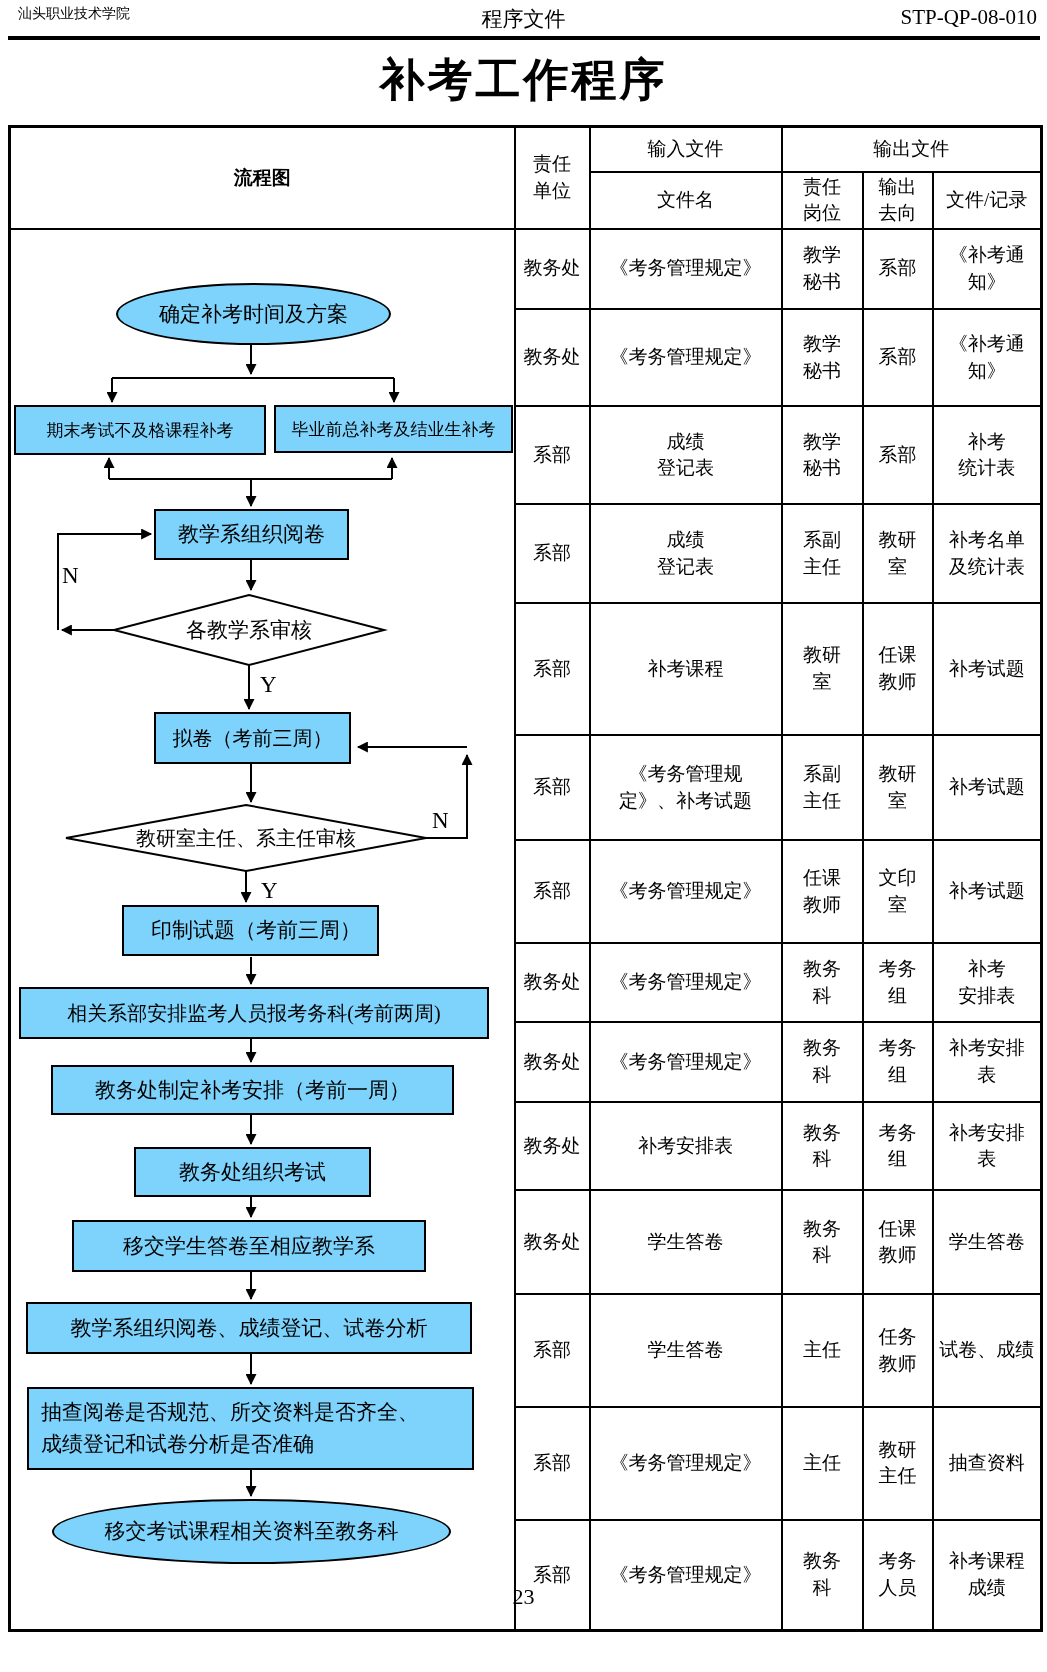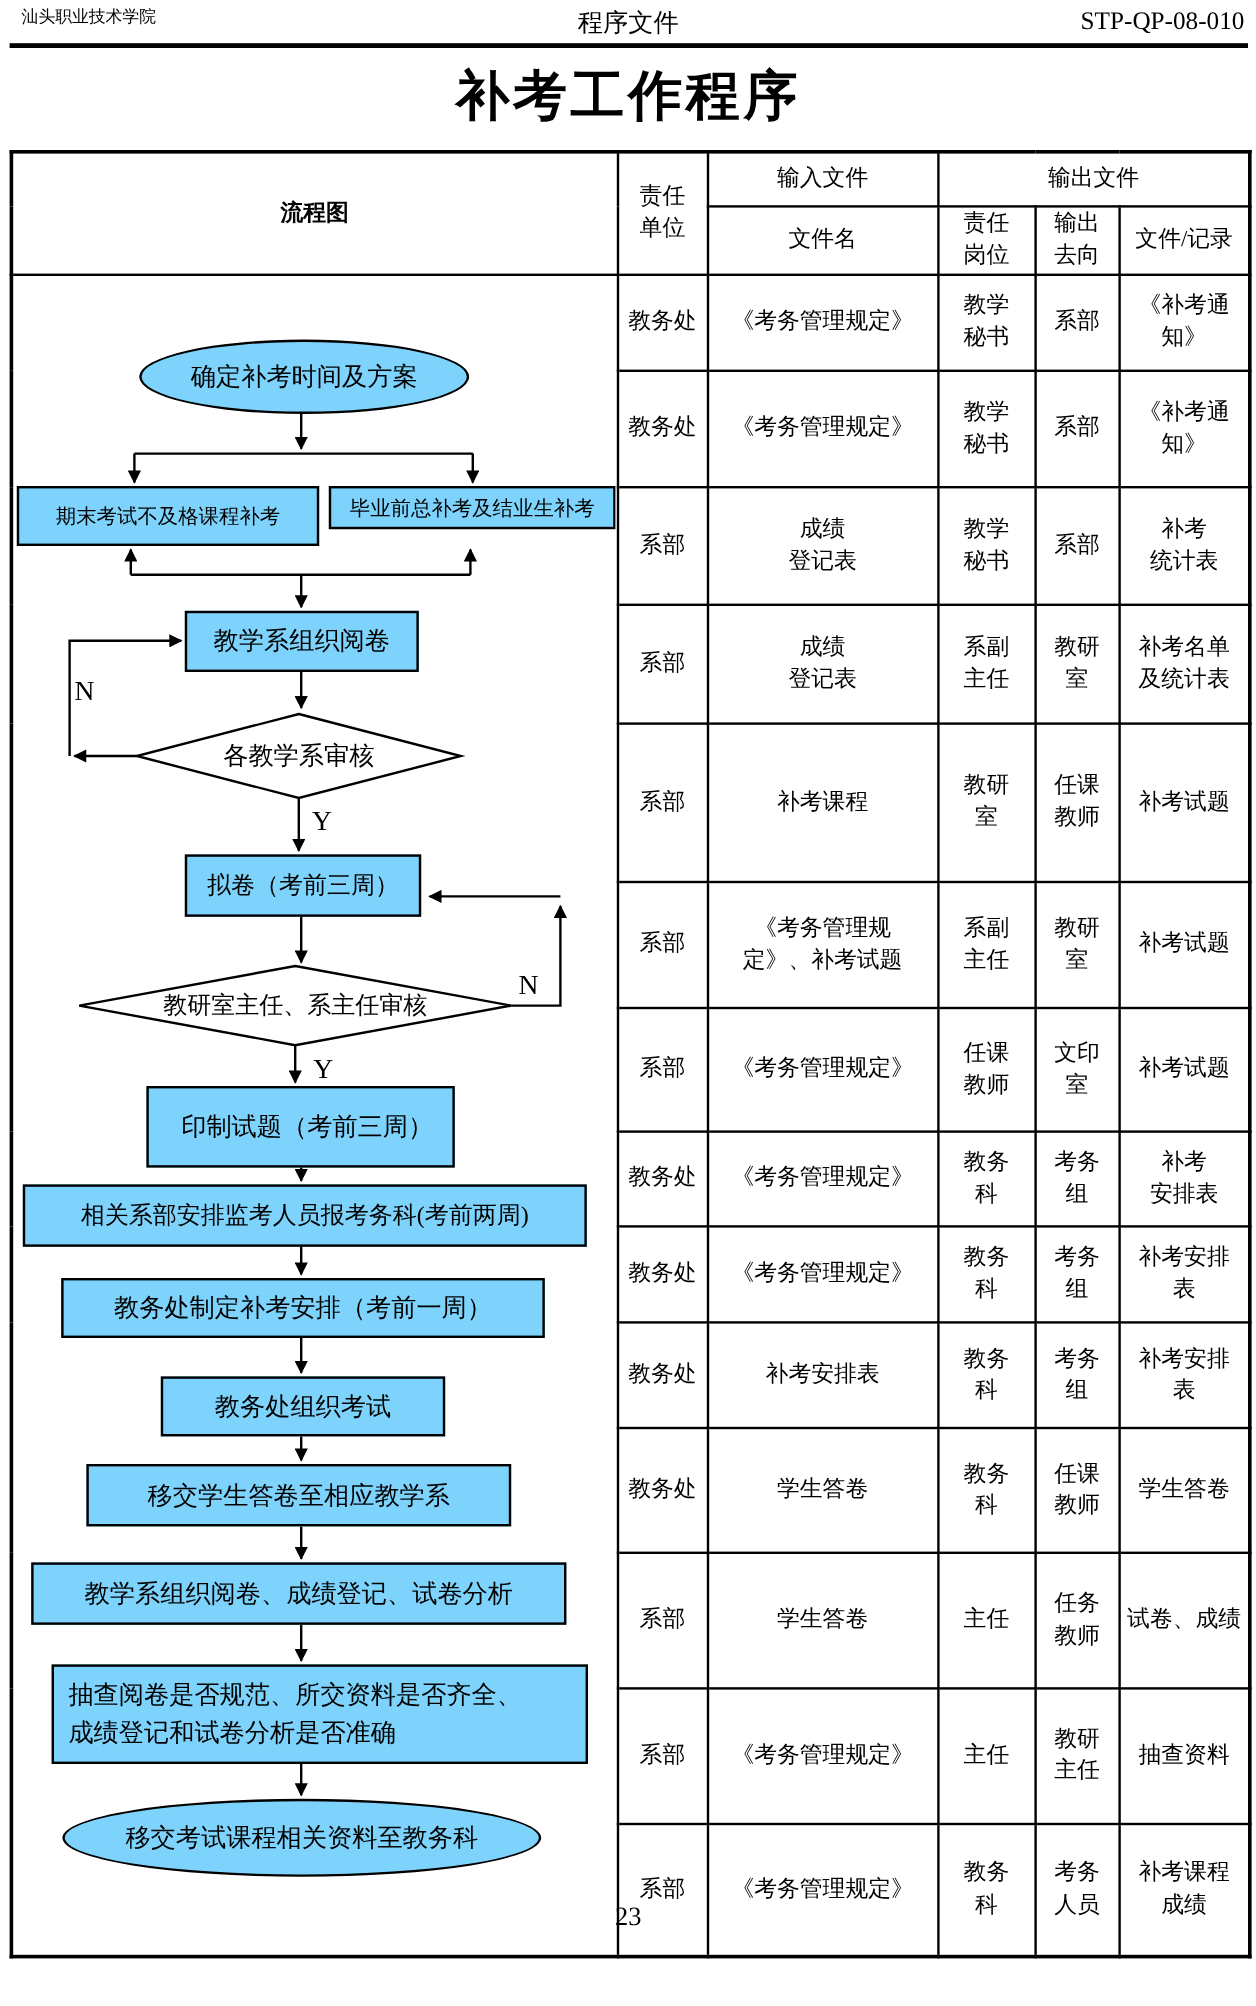--- a/index.html
+++ b/index.html
@@ -100,36 +100,36 @@
                 <path d="M239,858 V887" marker-end="url(#ah)"></path>
                 <path d="M239,940 V960" marker-end="url(#ah)"></path>
                 <path d="M239,1015 V1042" marker-end="url(#ah)"></path>
                 <path d="M239,1097 V1127" marker-end="url(#ah)"></path>
                 <path d="M239,1213 V1239" marker-end="url(#ah)"></path>
               </g>
             </svg>
 
             <div class="node oval" style="left:104px;top:26px;width:275px;height:62px;">确定补考时间及方案</div>
             <div class="node" style="left:2px;top:148px;width:252px;height:50px;font-size:17px;">期末考试不及格课程补考</div>
-            <div class="node" style="left:262px;top:148px;width:239px;height:36px;font-size:17px;">毕业前总补考及结业生补考</div>
+            <div class="node" style="left:262px;top:148px;width:239px;height:48px;font-size:17px;">毕业前总补考及结业生补考</div>
             <div class="node" style="left:142px;top:252px;width:195px;height:51px;">教学系组织阅卷</div>
             <div class="dlabel" style="left:107px;top:352px;width:260px;height:42px;">各教学系审核</div>
             <div class="yn" style="left:50px;top:303px;">N</div>
             <div class="yn" style="left:248px;top:412px;">Y</div>
             <div class="node" style="left:142px;top:455px;width:197px;height:52px;font-size:20px;">拟卷（考前三周）</div>
             <div class="dlabel" style="left:54px;top:560px;width:360px;height:42px;font-size:20px;">教研室主任、系主任审核</div>
             <div class="yn" style="left:420px;top:548px;">N</div>
             <div class="yn" style="left:249px;top:618px;">Y</div>
-            <div class="node" style="left:110px;top:648px;width:257px;height:68px;padding-left:11px;">印制试题（考前三周）</div>
+            <div class="node" style="left:110px;top:648px;width:257px;height:51px;padding-left:11px;">印制试题（考前三周）</div>
             <div class="node" style="left:7px;top:730px;width:470px;height:52px;font-size:20px;">相关系部安排监考人员报考务科(考前两周)</div>
             <div class="node" style="left:39px;top:808px;width:403px;height:50px;">教务处制定补考安排（考前一周）</div>
             <div class="node" style="left:122px;top:890px;width:237px;height:50px;">教务处组织考试</div>
             <div class="node" style="left:60px;top:963px;width:354px;height:52px;">移交学生答卷至相应教学系</div>
             <div class="node" style="left:14px;top:1045px;width:446px;height:52px;">教学系组织阅卷、成绩登记、试卷分析</div>
-            <div class="node leftalign" style="left:15px;top:1130px;width:447px;height:83px;margin-left:16px;">抽查阅卷是否规范、所交资料是否齐全、
+            <div class="node leftalign" style="left:15px;top:1130px;width:447px;height:83px;">抽查阅卷是否规范、所交资料是否齐全、
 成绩登记和试卷分析是否准确</div>
             <div class="node oval" style="left:40px;top:1242px;width:399px;height:65px;">移交考试课程相关资料至教务科</div>
           </div>
         </td>
         <td>教务处</td>
         <td>《考务管理规定》</td>
         <td>教学
 秘书</td>
         <td>系部</td>
         <td>《补考通

